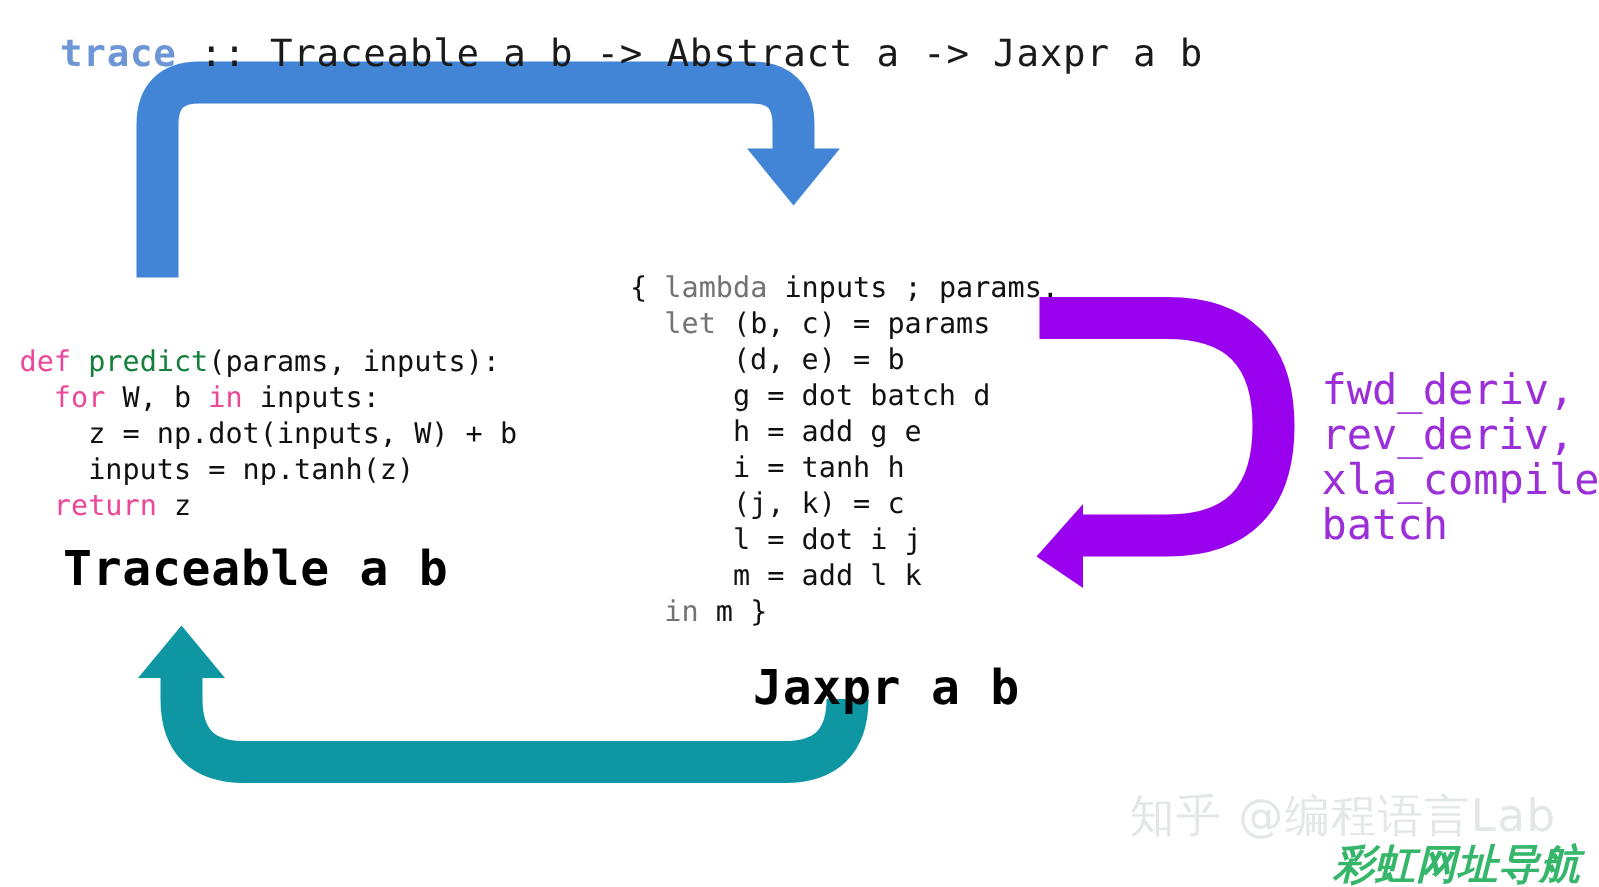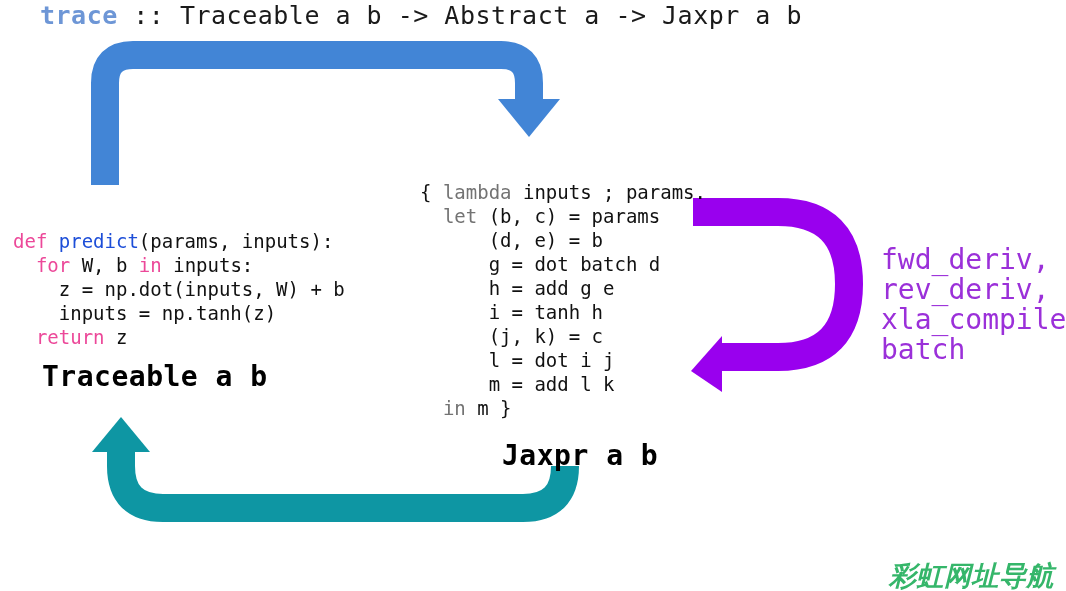--- a/index.html
+++ b/index.html
@@ -26,57 +26,58 @@
   }
 
   
   .sig {
     position: absolute;
     white-space: pre;
     font-family: "DejaVu Sans Mono", monospace;
     font-size: 25px;
     color: #1a1a1a;
     letter-spacing: 0.5px;
+    margin-top: 20px;
   }
   #trace-signature { left: 40px; top: 1px; }
   .kw-trace { color: #6d96d6; font-weight: bold; }
 
   
   #python-code {
     position: absolute;
     left: 13px;
     top: 210px;
     white-space: pre;
     font-family: "DejaVu Sans Mono", monospace;
     font-size: 19px;
     line-height: 24px;
     color: #111111;
   }
   #python-code .k  { color: #ec4899; }
-  #python-code .fn { color: #1d4ed8; }
+  #python-code .fn { color: #15803d; }
 
   
   #jaxpr-code {
     position: absolute;
     left: 420px;
     top: 161px;
     white-space: pre;
     font-family: "DejaVu Sans Mono", monospace;
     font-size: 19px;
     line-height: 24px;
     color: #111111;
   }
   #jaxpr-code .k { color: #737373; }
 
   
   .type-label {
     position: absolute;
     white-space: pre;
     font-family: "DejaVu Sans Mono", monospace;
-    font-size: 28px;
+    font-size: 32px;
     font-weight: bold;
     color: #000000;
     letter-spacing: 0.5px;
   }
   #label-traceable { left: 42px;  top: 360px; }
   #label-jaxpr     { left: 502px; top: 439px; }
 
   
   #transform-list {
     position: absolute;
@@ -169,15 +170,16 @@
 <span>  </span><span class="k">in</span><span> m }</span></pre>
 
   <div class="type-label" id="label-traceable">Traceable a b</div>
   <div class="type-label" id="label-jaxpr">Jaxpr a b</div>
 
   <pre id="transform-list">fwd_deriv,
 rev_deriv,
 xla_compile,
 batch</pre>
 
+  <div id="watermark-zhihu">知乎 @编程语言Lab</div>
   <div id="watermark-nav">彩虹网址导航</div>
 
 </div>
 
 </body></html>

